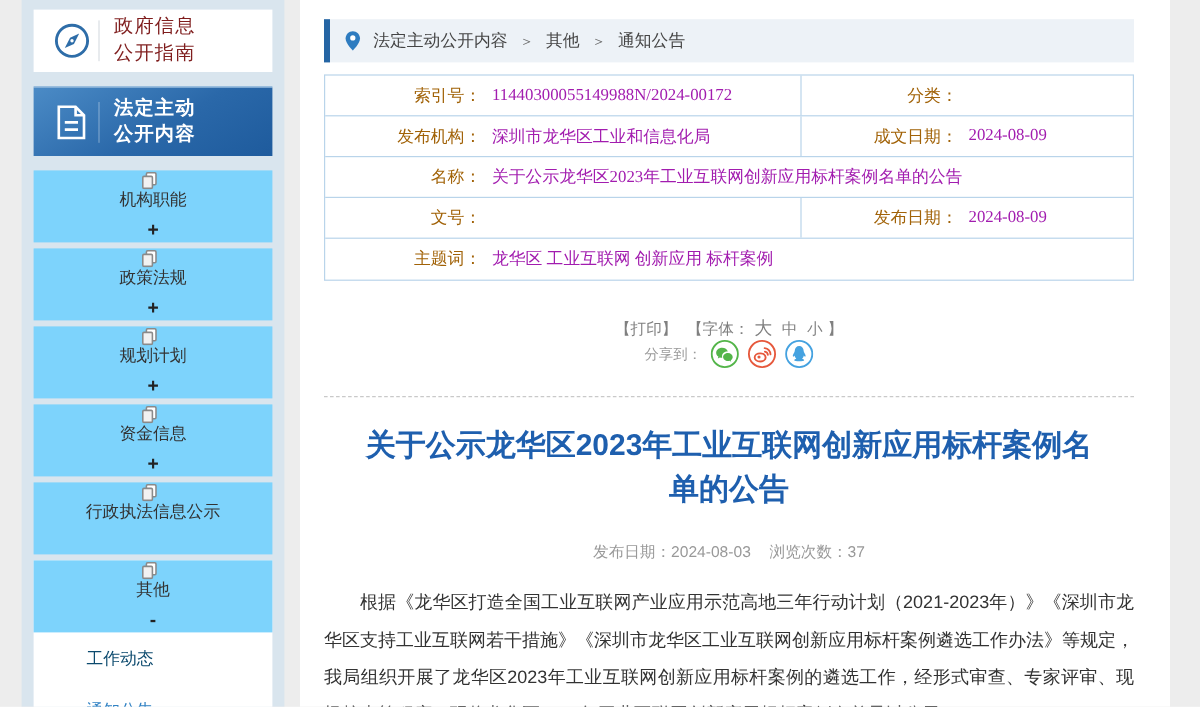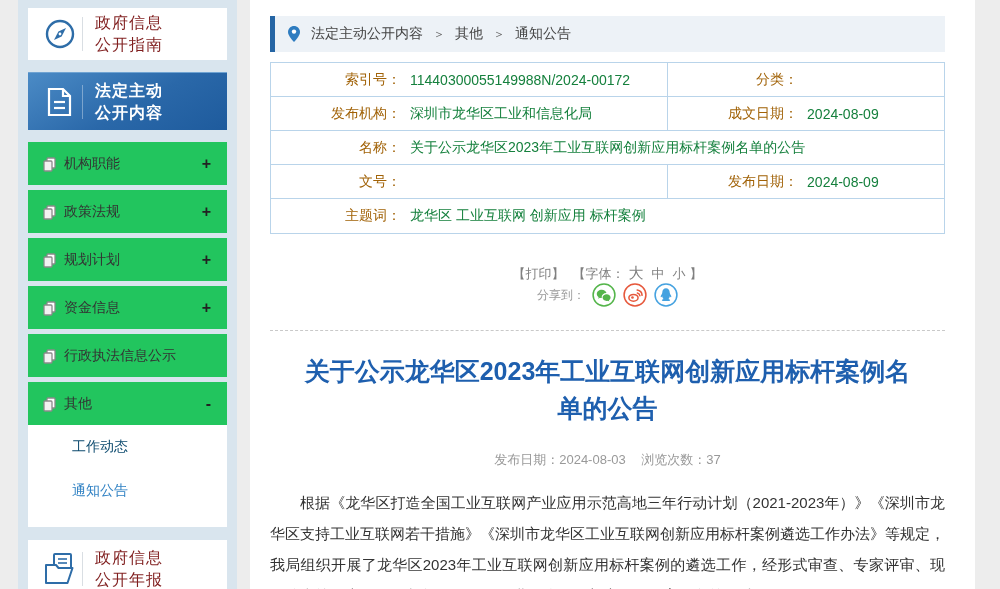--- a/index.html
+++ b/index.html
@@ -28,23 +28,23 @@
   .card-guide { height:52px; }
   .card-active {
     height:58px; margin-top:12px;
     background:linear-gradient(150deg,#4b8bc6 0%,#2a68a9 55%,#1e5b9d 100%);
     border-top:1px solid #6fa3d2;
   }
   .card-active .card-divider { background:rgba(255,255,255,.35); }
   .card-active .card-label { color:#fff; font-weight:bold; }
   .menu { margin-top:12px; }
   .menu-item {
-    background:#22c55e; height:43px; margin-bottom:5px;
+    background:#7dd3fc; height:60px; margin-bottom:5px;
     display:flex; align-items:center; padding:0 14px; cursor:pointer;
-    font-size:14px; color:#333;
+    font-size:14px; color:#333;flex-direction:column;
   }
   .menu-item .pages-icon { margin-right:7px; display:flex; }
   .menu-item .item-label { flex:1; }
   .menu-item .toggle { font-size:16px; color:#222; font-weight:bold; padding:0 2px; }
   .menu-group { background:#fff; margin-bottom:5px; padding-bottom:14px; }
   .menu-group .menu-item { margin-bottom:0; }
   .sub-item {
     height:44px; display:flex; align-items:center;
     padding-left:44px; font-size:14px; color:#0c4a6e; cursor:pointer;
   }
@@ -66,21 +66,21 @@
   .crumb-sep { margin:0 10px; color:#666; font-size:12px; }
 
   .info-table { margin-top:10px; border:1px solid #b9d4ea; font-size:14px; }
   .t-row { display:flex; border-bottom:1px solid #b9d4ea; height:34px; }
   .t-row:last-child { border-bottom:none; }
   .t-cell { display:flex; align-items:center; }
   .t-left { width:59%; border-right:1px solid #b9d4ea; }
   .t-right { flex:1; }
   .t-full { width:100%; }
   .t-lbl { width:130px; text-align:right; color:#a16207; flex:0 0 130px; }
-  .t-val { padding-left:9px; color:#15803d; }
+  .t-val { padding-left:9px; color:#a21caf;font-family:Liberation Serif, serif; }
 
   .toolbar { margin-top:30px; display:flex; align-items:center; justify-content:space-between;flex-direction:column; }
   .tool-left { font-size:13px; color:#808080; display:flex; align-items:center; }
   .print-btn { cursor:pointer; margin-right:8px; }
   .font-size-btn { cursor:pointer; margin:0 4px; }
   .font-size-btn.big { font-size:15px; }
   .tool-right { display:flex; align-items:center; font-size:12px; color:#999; }
   .share-icon { width:24px; height:24px; margin-left:7px; cursor:pointer; display:flex; }
 
   .dash-divider { margin-top:23px; border-top:1px dashed #c9c9c9; }

